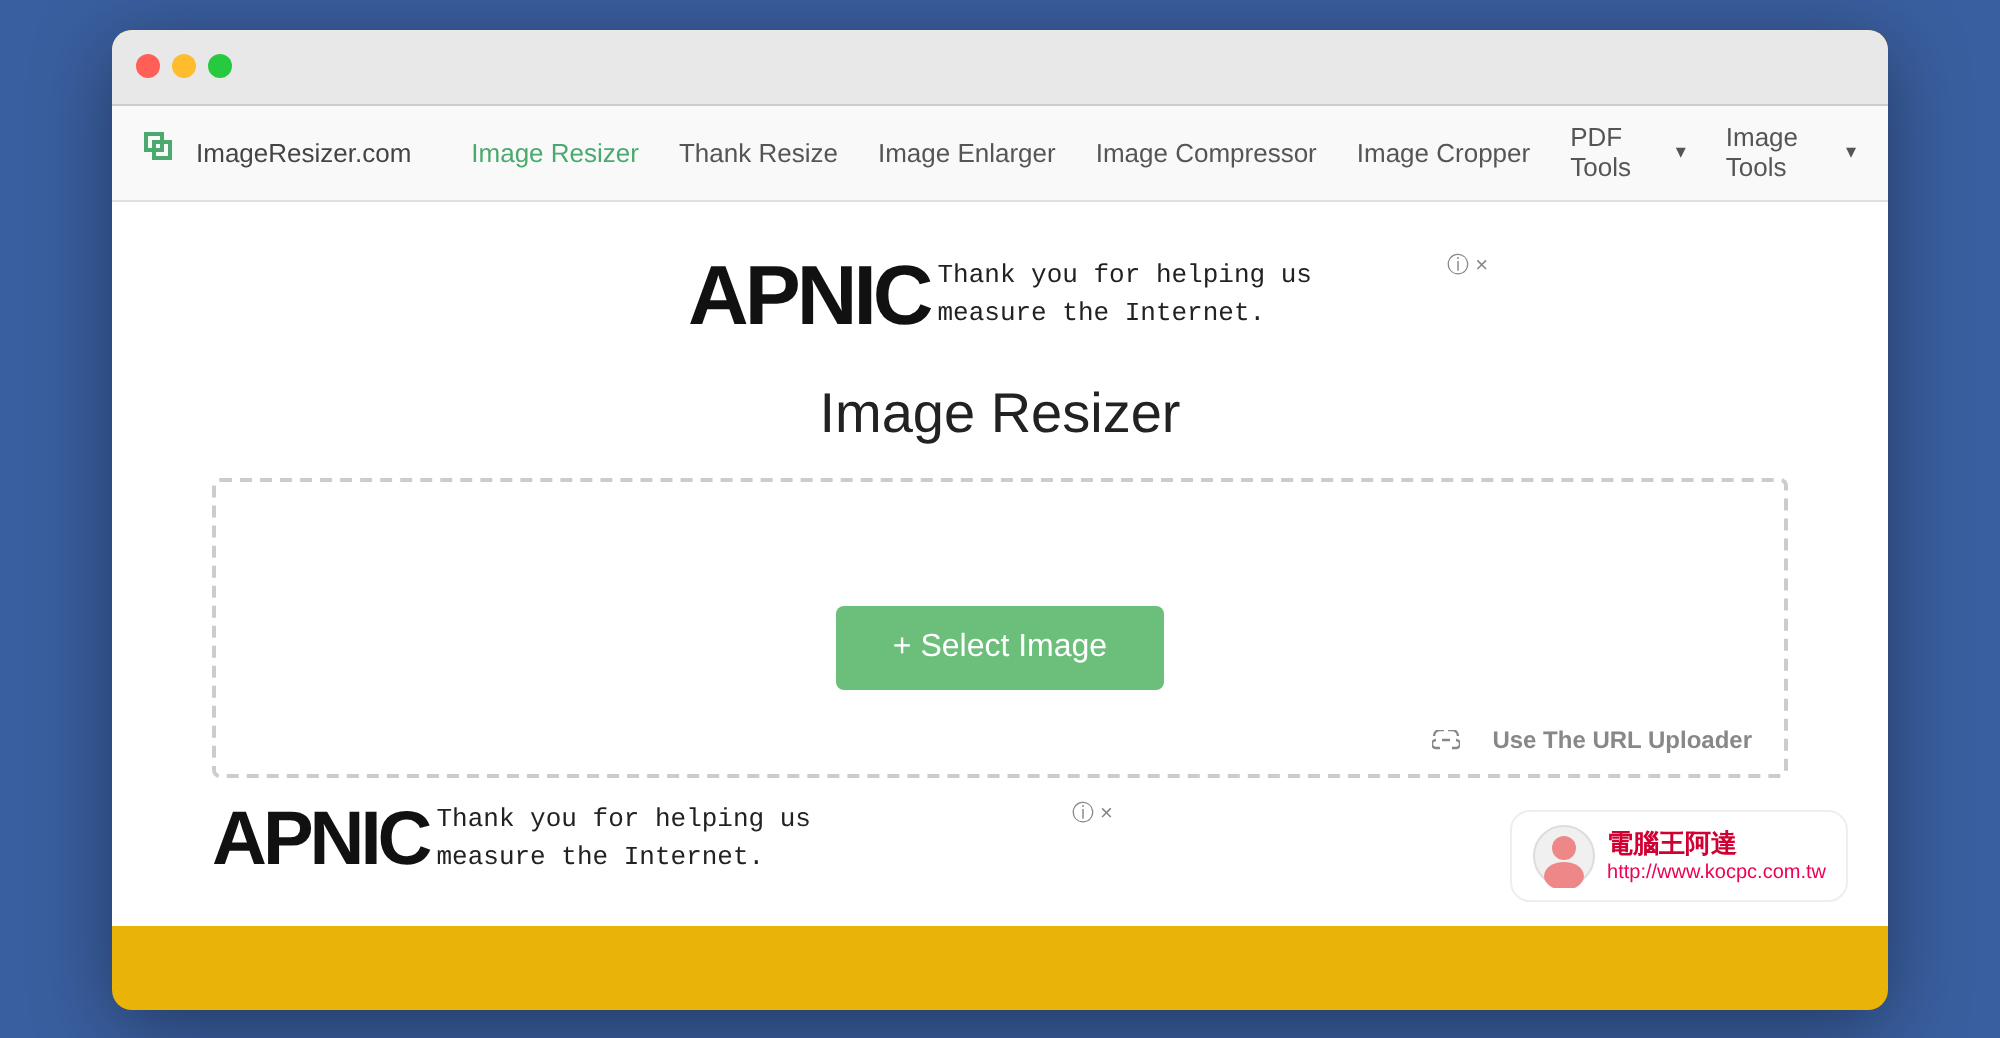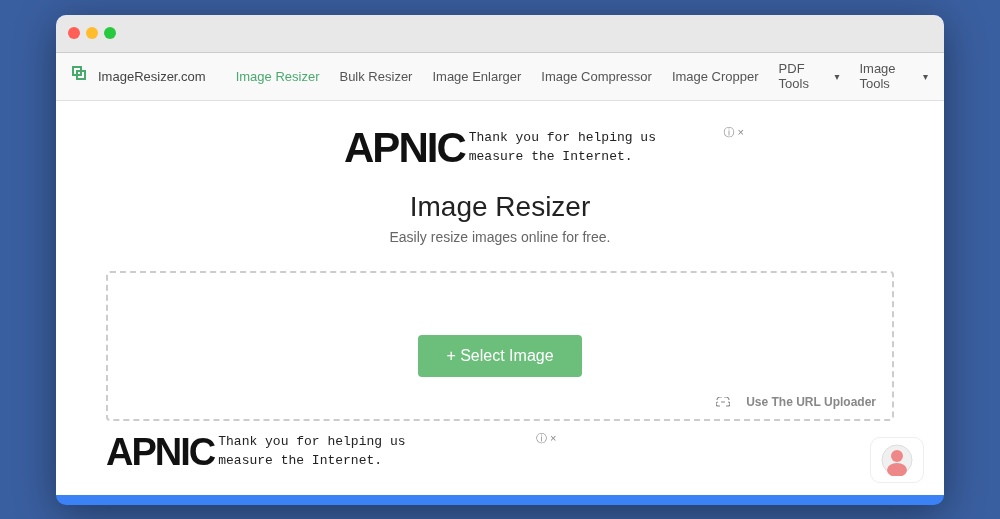--- a/index.html
+++ b/index.html
@@ -8,21 +8,21 @@
       display: flex;
       justify-content: center;
       align-items: center;
       min-height: 100vh;
       font-family: -apple-system, BlinkMacSystemFont, 'Segoe UI', Helvetica, Arial, sans-serif;
     }
 
     .browser-window {
       width: 888px;
       min-height: 490px;
-      background: #3b82f6;
+      background: #eab308;
       border-radius: 10px;
       box-shadow: 0 8px 40px rgba(0,0,0,0.4);
       overflow: hidden;
     }
 
     
     .title-bar {
       background: #e8e8e8;
       height: 38px;
       display: flex;
@@ -232,21 +232,21 @@
   <div class="nav-bar">
     <div class="logo">
       <svg class="logo-icon" viewBox="0 0 20 20" xmlns="http://www.w3.org/2000/svg">
         <rect x="1" y="1" width="8" height="8" fill="none" stroke="#4aaa6e" stroke-width="2"></rect>
         <rect x="5" y="5" width="8" height="8" fill="none" stroke="#4aaa6e" stroke-width="2"></rect>
       </svg>
       <span class="logo-text">ImageResizer.com</span>
     </div>
     <div class="nav-links">
       <a class="nav-link active">Image Resizer</a>
-      <a class="nav-link">Bulk Resizer</a>
+      <a class="nav-link">Thank Resize</a>
       <a class="nav-link">Image Enlarger</a>
       <a class="nav-link">Image Compressor</a>
       <a class="nav-link">Image Cropper</a>
       <span class="nav-link-dropdown">
         <span>PDF Tools</span>
         <span class="chevron">▾</span>
       </span>
       <span class="nav-link-dropdown">
         <span>Image Tools</span>
         <span class="chevron">▾</span>
@@ -264,21 +264,20 @@
         <div class="ad-text">
           <div>Thank you for helping us</div>
           <div>measure the Internet.</div>
         </div>
       </div>
       <span class="ad-x-icon" style="position:absolute;top:6px;right:200px;font-size:11px;color:#888;">ⓘ ×</span>
     </div>
 
     <div class="hero">
       <h1 class="hero-title">Image Resizer</h1>
-      <p class="hero-subtitle">Easily resize images online for free.</p>
     </div>
 
     <div class="upload-area">
       <button class="select-image-btn">+ Select Image</button>
       <div class="url-uploader">
         <svg width="14" height="10" viewBox="0 0 14 10">
           <path d="M5 5h4M2 5a2 2 0 0 0 0 4h2M12 5a2 2 0 0 1 0 4h-2M1 3a3 3 0 0 1 3-3h2M13 3a3 3 0 0 0-3-3H8" stroke="#888" stroke-width="1.2" fill="none"></path>
         </svg>
         <span>Use The URL Uploader</span>
       </div>
@@ -295,16 +294,20 @@
         </div>
       </div>
       <span style="position:absolute;top:10px;left:480px;font-size:11px;color:#888;">ⓘ ×</span>
 
       <div style="position:absolute;right:20px;bottom:-8px;background:rgba(255,255,255,0.9);border-radius:10px;padding:6px 10px;display:flex;align-items:center;gap:6px;border:1px solid #eee;">
         <svg width="32" height="32" viewBox="0 0 32 32">
           <circle cx="16" cy="16" r="15" fill="#f0f0f0" stroke="#ddd"></circle>
           <circle cx="16" cy="12" r="6" fill="#e88"></circle>
           <ellipse cx="16" cy="26" rx="10" ry="7" fill="#e88"></ellipse>
         </svg>
+        <div>
+          <div style="font-size:13px;font-weight:700;color:#d00033;">電腦王阿達</div>
+          <div style="font-size:10px;color:#e05;">http://www.kocpc.com.tw</div>
+        </div>
       </div>
     </div>
   </div>
 </div>
 
 </body></html>

